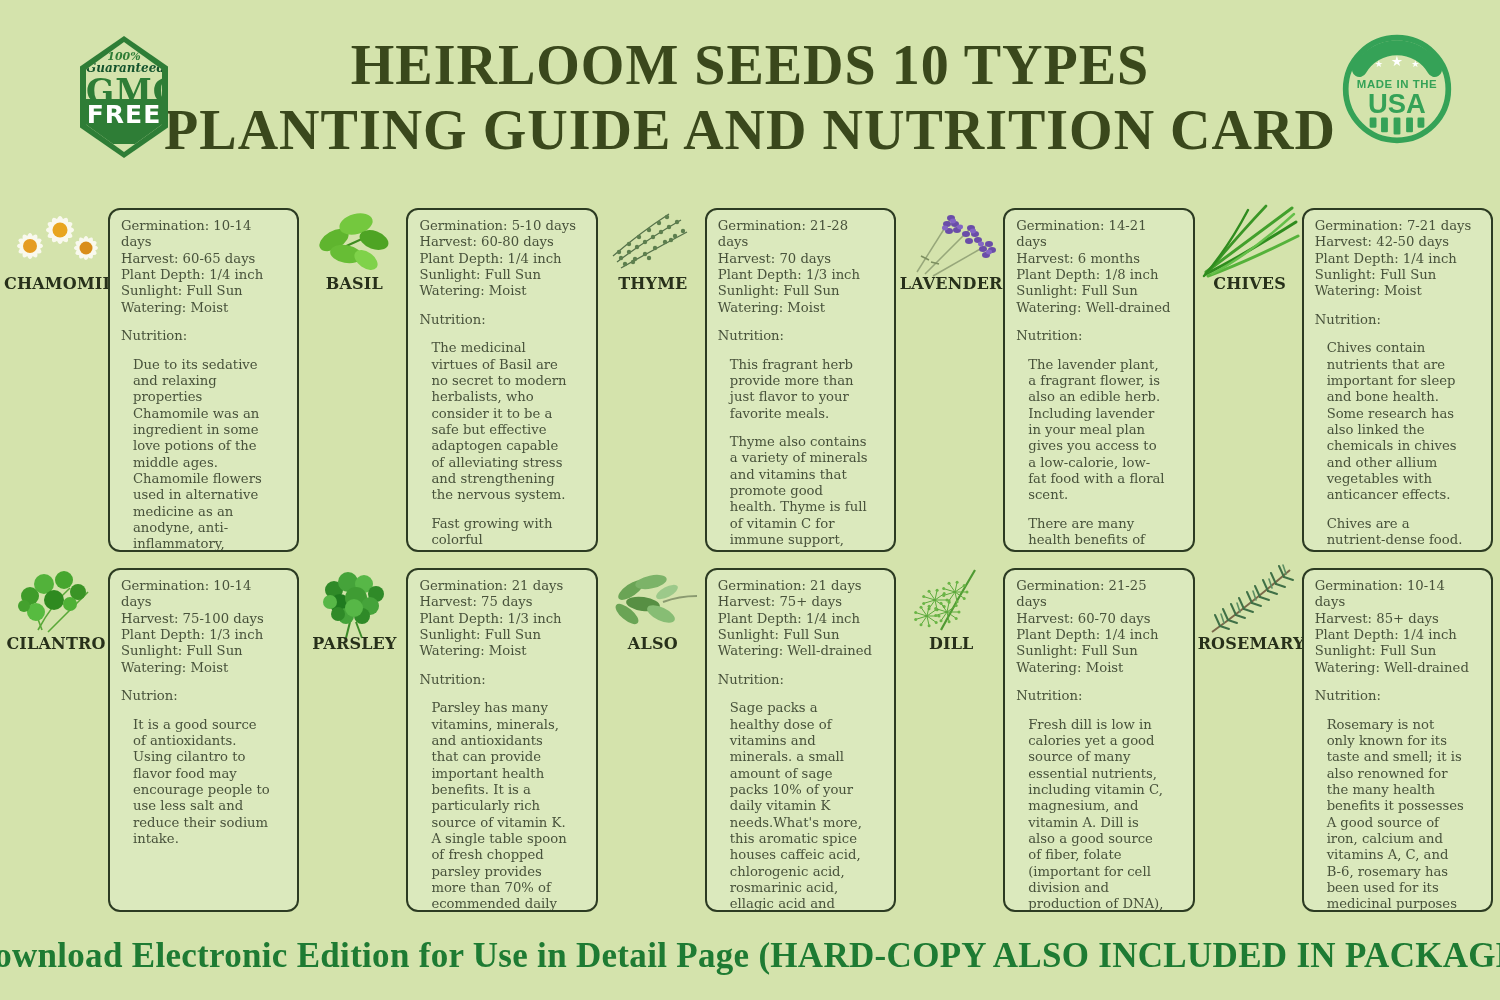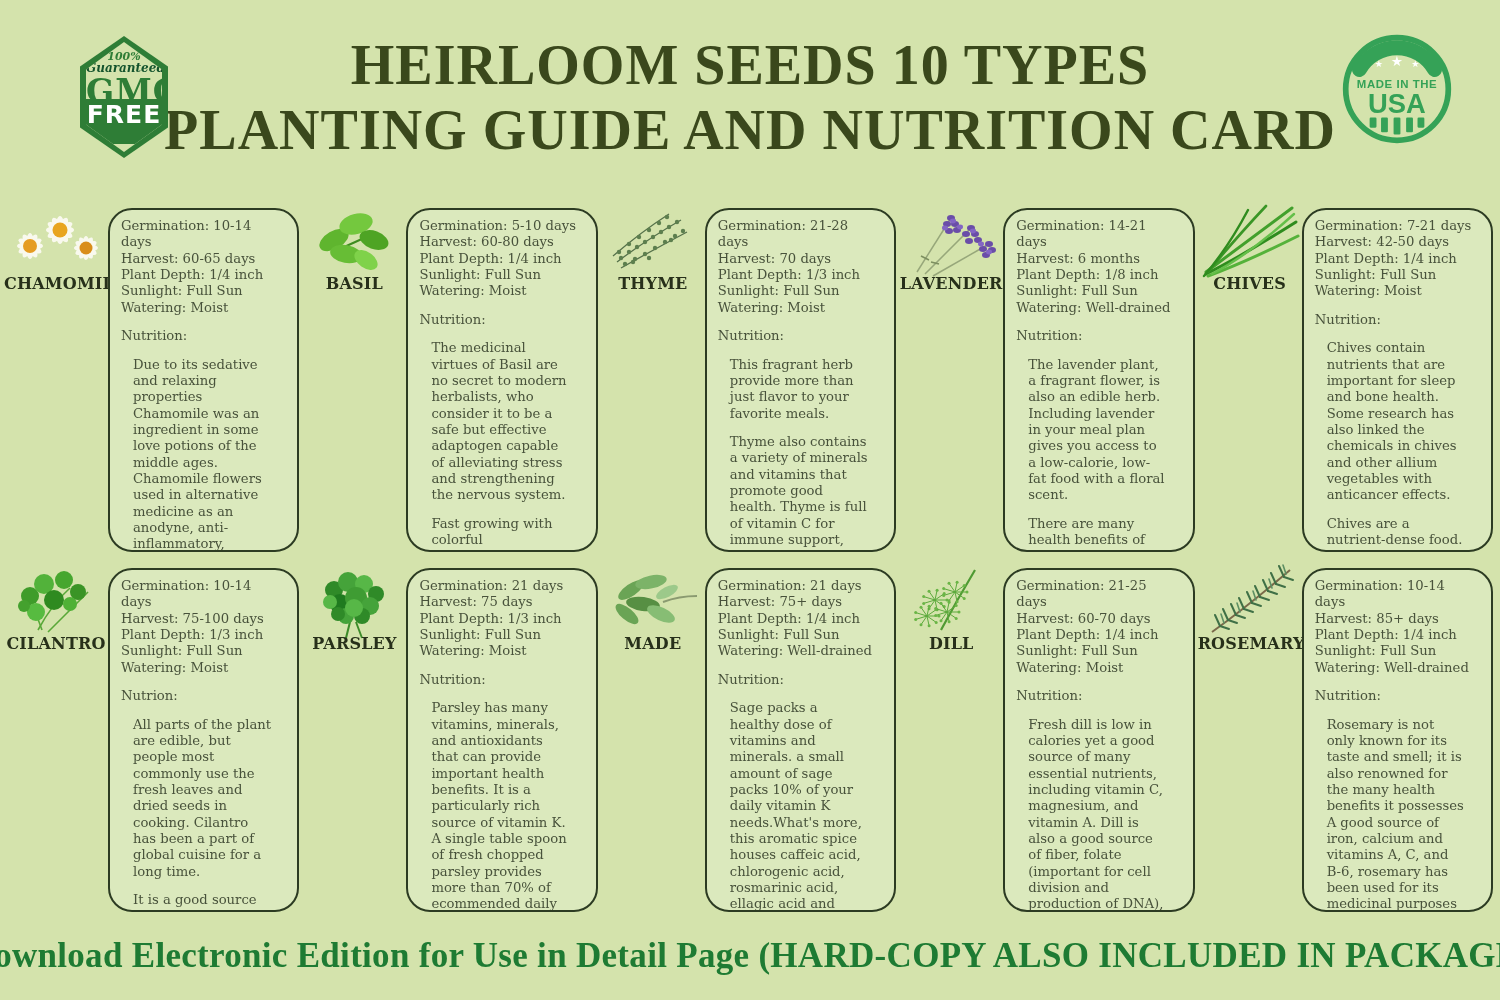--- a/index.html
+++ b/index.html
@@ -52,21 +52,21 @@
   .herb-group { flex:1; display:flex; min-width:0; }
   .herb-left { width:104px; flex:none; text-align:center; }
   .herb-image { height:76px; margin-top:-8px; }
   .herb-image svg { display:block; }
   .herb-label {
     font-weight:bold; font-size:16px; color:#27301a;
     letter-spacing:0.2px; white-space:nowrap; line-height:1;
   }
   .herb-card {
     flex:1; margin-right:3px;
-    border:2px solid #2c3b22; border-radius:24px;
+    border:2px solid #2c3b22; border-radius:12px;
     background:#dbe9bd;
     padding:8px 13px 8px 11px;
     color:#48523b;
     font-size:13.2px; line-height:1.24;
     overflow:hidden;
   }
   .nutrition-title { margin-top:12px; }
   .nutrition-body p { margin:12px; }
 
   
@@ -368,21 +368,20 @@
     <div class="herb-card">
       <div class="stats">
             <div>Germination: 10-14 days</div>
             <div>Harvest: 75-100 days</div>
             <div>Plant Depth: 1/3 inch</div>
             <div>Sunlight: Full Sun</div>
             <div>Watering: Moist</div>
           </div>
       <div class="nutrition-title">Nutrion:</div>
       <div class="nutrition-body">
-            <p>All parts of the plant are edible, but people most commonly use the fresh leaves and dried seeds in cooking. Cilantro has been a part of global cuisine for a long time.</p>
             <p>It is a good source of antioxidants. Using cilantro to flavor food may encourage people to use less salt and reduce their sodium intake.</p>
           </div>
     </div>
   </div>
 
   <div class="herb-group">
     <div class="herb-left">
       <div class="herb-image">
             <svg viewBox="0 0 104 84" width="104" height="84">
     <g stroke="#3d8c2a" stroke-width="2" fill="none">
@@ -429,21 +428,21 @@
             <svg viewBox="0 0 104 84" width="104" height="84">
     <path d="M62 42 Q78 36 96 36" stroke="#8a9a70" stroke-width="2" fill="none"></path>
     <ellipse cx="30" cy="30" rx="15" ry="6" fill="#6aa455" transform="rotate(-35 30 30)"></ellipse>
     <ellipse cx="50" cy="22" rx="16" ry="6.5" fill="#7cb368" transform="rotate(-12 50 22)"></ellipse>
     <ellipse cx="42" cy="44" rx="17" ry="7" fill="#578f43" transform="rotate(8 42 44)"></ellipse>
     <ellipse cx="26" cy="54" rx="14" ry="6" fill="#6aa455" transform="rotate(40 26 54)"></ellipse>
     <ellipse cx="60" cy="54" rx="15" ry="6.5" fill="#87bd74" transform="rotate(25 60 54)"></ellipse>
     <ellipse cx="66" cy="32" rx="12" ry="5" fill="#9cc98a" transform="rotate(-28 66 32)"></ellipse>
             </svg>
           </div>
-      <div class="herb-label">MADE</div>
+      <div class="herb-label">ALSO</div>
     </div>
     <div class="herb-card">
       <div class="stats">
             <div>Germination: 21 days</div>
             <div>Harvest: 75+ days</div>
             <div>Plant Depth: 1/4 inch</div>
             <div>Sunlight: Full Sun</div>
             <div>Watering: Well-drained</div>
           </div>
       <div class="nutrition-title">Nutrition:</div>

